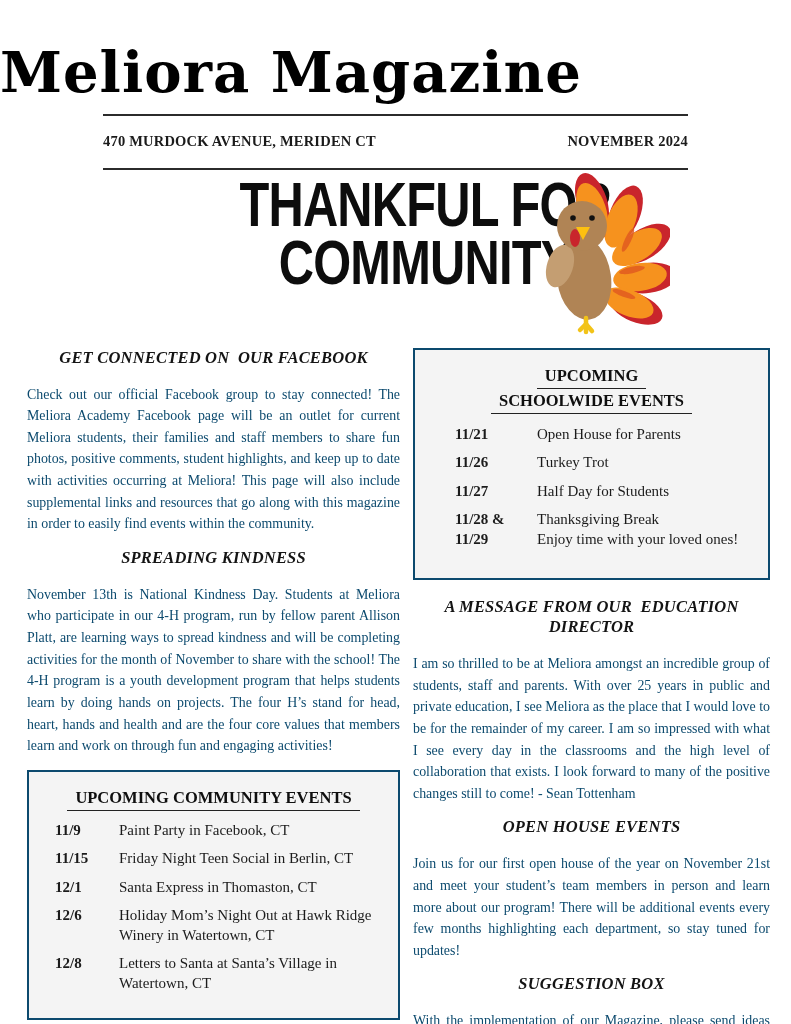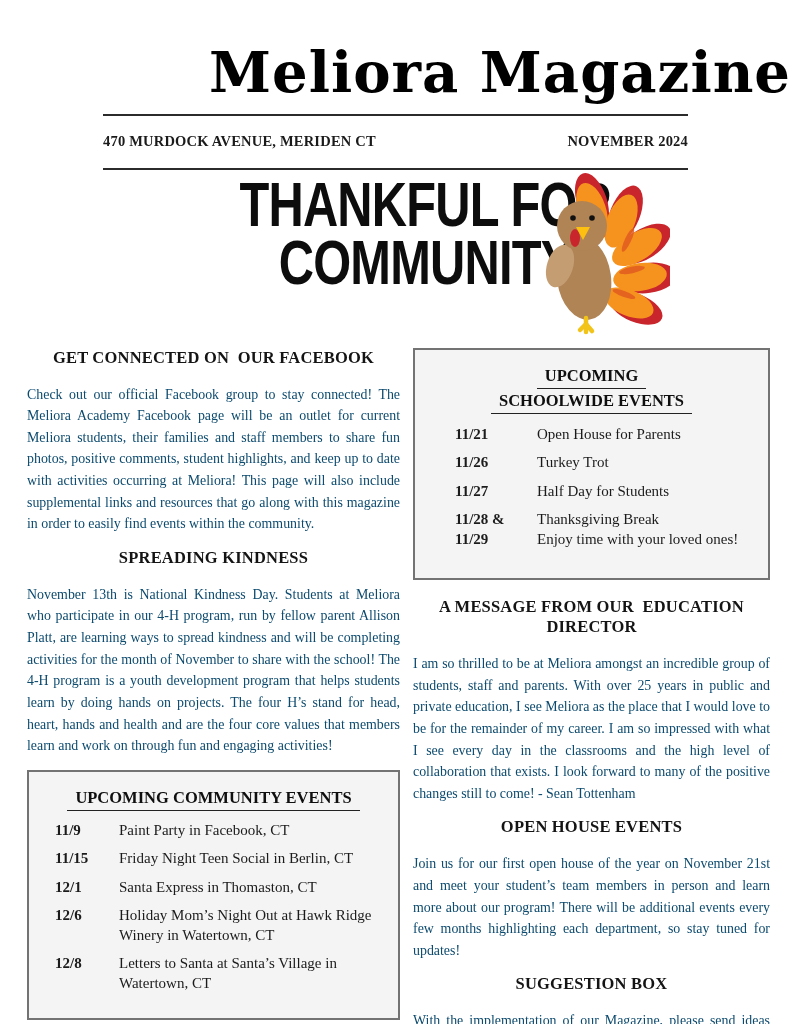--- a/index.html
+++ b/index.html
@@ -8,21 +8,21 @@
     width:791px;height:1024px;
     margin:0 auto;
     background:#ffffff;
     font-family:"Liberation Serif", serif;
     color:#1b1b1b;
     overflow:hidden;
   }
   
   .masthead{
     padding-top:42px;
-    text-align:right;
+    text-align:left;
   }
   .masthead-title{
     font-family:"DejaVu Serif", serif;
     font-weight:bold;
     font-size:56px;
     line-height:1.1;
     letter-spacing:1px;
     color:#000;
   }
   .rule{
@@ -75,36 +75,37 @@
     display:flex;
     padding:0 21px 0 27px;
     gap:13px;
     margin-top:6px;
   }
   .col-left{width:373px;flex:0 0 373px;}
   .col-right{width:357px;flex:0 0 357px;}
   .section-heading{
     text-align:center;
     font-weight:bold;
+    font-style:italic;
     font-size:16.5px;
     letter-spacing:.2px;
     margin:0 0 7px 0;
     white-space:pre-wrap;
     color:#141414;
   }
   .body-text{
     font-size:13.9px;
     line-height:1.555;
     text-align:justify;
     margin:16px 0 13px 0;
     color:#0c4a6e;
   }
   
   .events-box{
-    border:2px solid #737373;
+    border:2px solid #0c4a6e;
     background:#f4f4f4;
     padding:12px 14px 16px 14px;
   }
   .box-left{margin-top:6px;}
   .box-heading{
     text-align:center;
     font-weight:bold;
     font-size:16.5px;
     margin:4px 0 10px 0;
     color:#0f0f0f;

